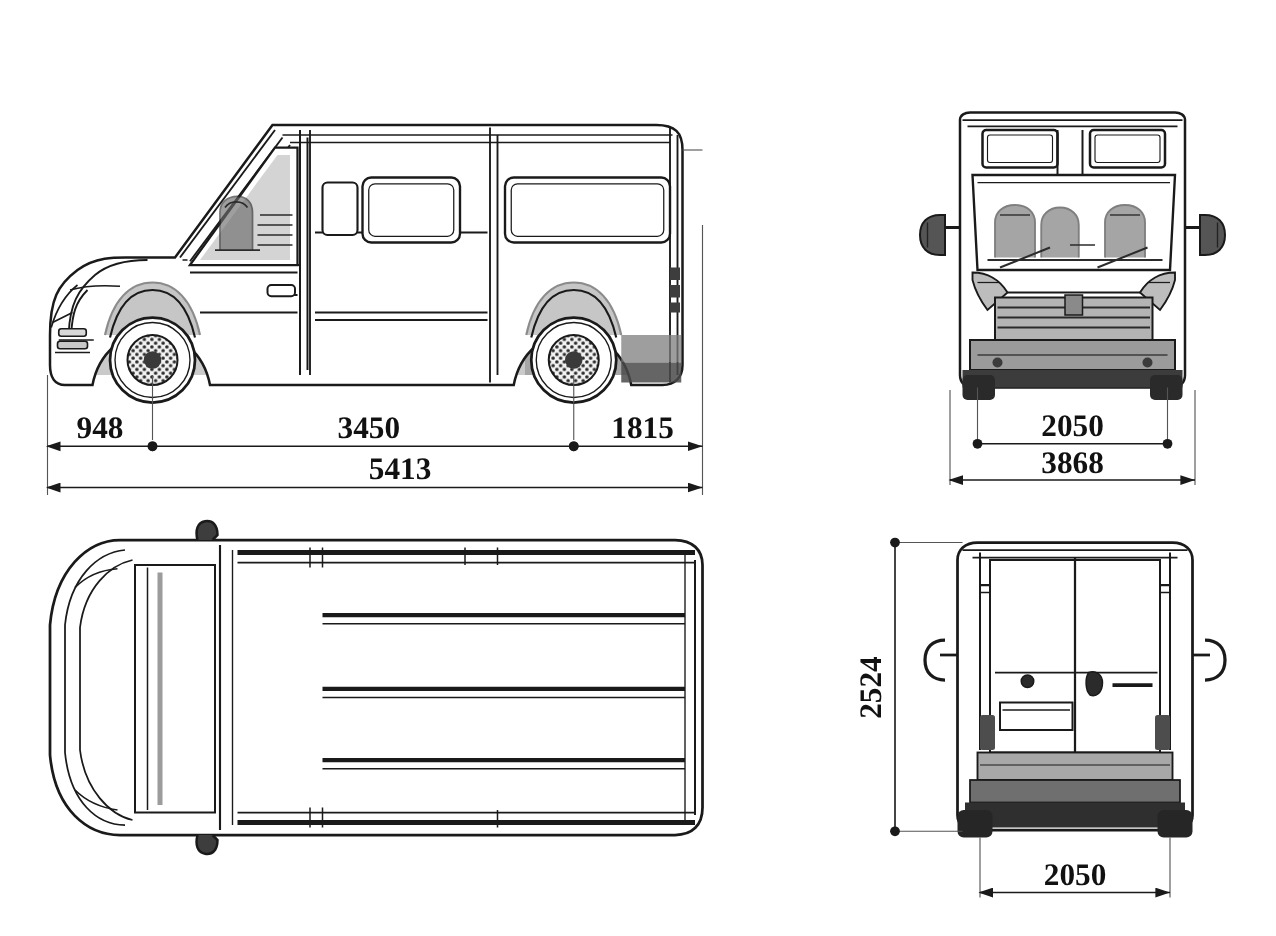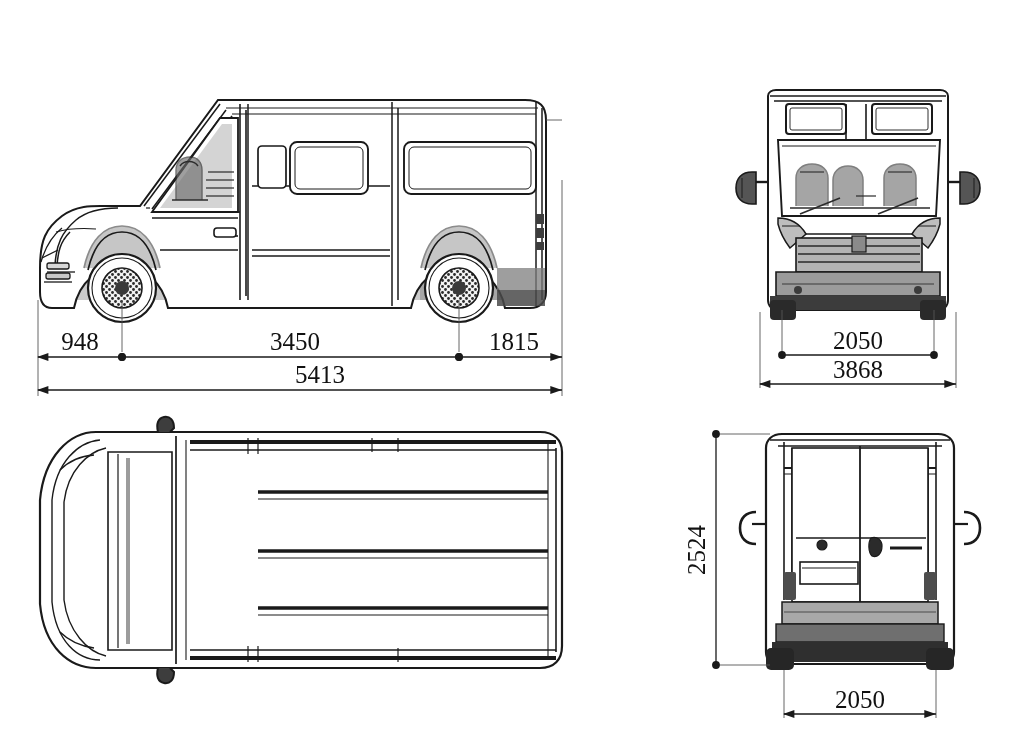--- a/index.html
+++ b/index.html
@@ -1,17 +1,17 @@
 <!DOCTYPE html>
 <html><head>
 <meta charset="utf-8">
 <style>
   html,body{margin:0;padding:0;background:#fff;}
   body{width:1021px;height:749px;font-family:"Liberation Serif",serif;overflow:hidden;position:relative;}
-  #sheet{position:absolute;inset:0;}
+  #sheet{position:absolute;inset:0;font-weight:bold;}
   svg{display:block;}
   .dimtxt{font-family:"Liberation Serif",serif;font-size:25px;fill:#111;}
   .vtxt{font-family:"Liberation Serif",serif;font-size:25px;fill:#111;}
 </style>
 </head>
 <body>
 
 <div id="sheet">
 <svg width="1021" height="749" viewBox="0 0 1021 749" xmlns="http://www.w3.org/2000/svg">
 

